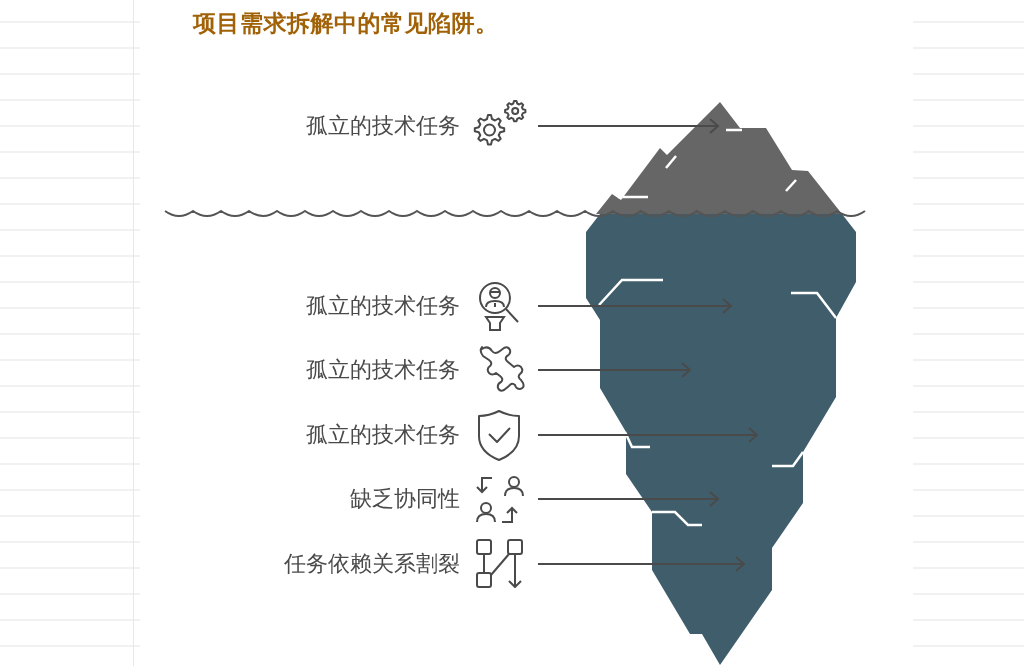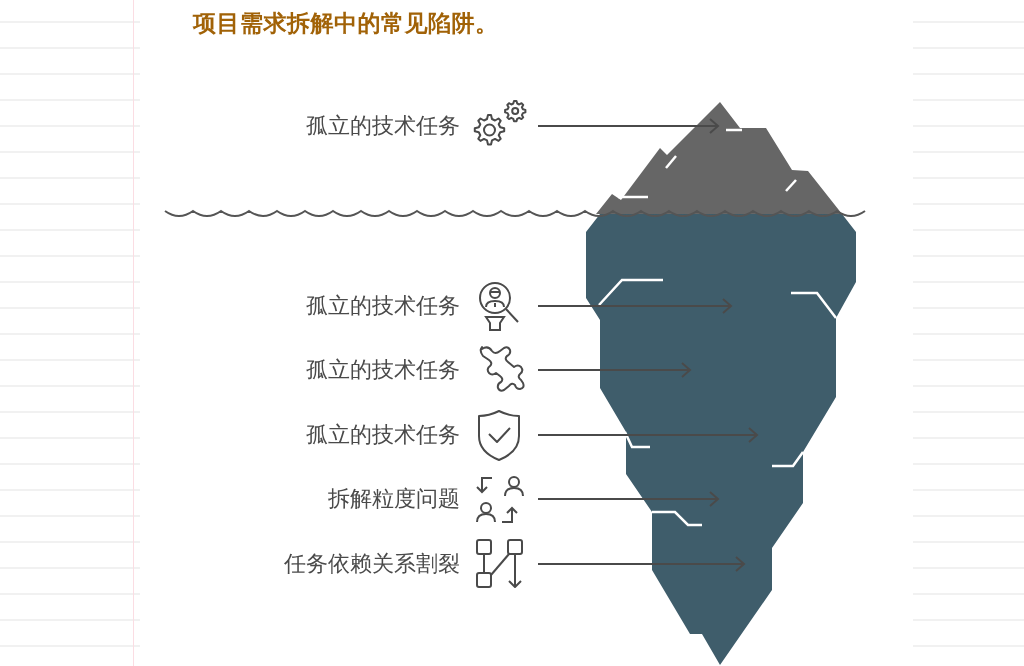--- a/index.html
+++ b/index.html
@@ -64,21 +64,21 @@
     <path d="M538 435 L757 435 M749 428 L757 435 L749 442"></path>
     <path d="M538 499 L718 499 M710 492 L718 499 L710 506"></path>
     <path d="M538 564 L744 564 M736 557 L744 564 L736 571"></path>
   </g>
 </svg>
 
 <div class="label" style="top:114px;">孤立的技术任务</div>
 <div class="label" style="top:294px;">孤立的技术任务</div>
 <div class="label" style="top:358px;">孤立的技术任务</div>
 <div class="label" style="top:423px;">孤立的技术任务</div>
-<div class="label" style="top:487px;">拆解粒度问题</div>
+<div class="label" style="top:487px;">缺乏协同性</div>
 <div class="label" style="top:552px;">任务依赖关系割裂</div>
 
 <svg class="icon" style="left:470px;top:98px;" width="62" height="58" viewBox="0 0 62 58">
   <g fill="none" stroke="#4a4a4a" stroke-width="2" stroke-linejoin="round">
     <path d="M18 17 l3 0 l1 4 l3 1.5 l3.5 -2 l2.2 2.2 l-2 3.5 l1.5 3 l4 1 l0 3 l-4 1 l-1.5 3 l2 3.5 l-2.2 2.2 l-3.5 -2 l-3 1.5 l-1 4 l-3 0 l-1 -4 l-3 -1.5 l-3.5 2 l-2.2 -2.2 l2 -3.5 l-1.5 -3 l-4 -1 l0 -3 l4 -1 l1.5 -3 l-2 -3.5 l2.2 -2.2 l3.5 2 l3 -1.5 Z"></path>
     <circle cx="19.5" cy="32" r="5.5"></circle>
     <path d="M44 3 l2.5 0 l0.7 2.5 l2 1 l2.3 -1.3 l1.7 1.7 l-1.3 2.3 l1 2 l2.5 0.7 l0 2.5 l-2.5 0.7 l-1 2 l1.3 2.3 l-1.7 1.7 l-2.3 -1.3 l-2 1 l-0.7 2.5 l-2.5 0 l-0.7 -2.5 l-2 -1 l-2.3 1.3 l-1.7 -1.7 l1.3 -2.3 l-1 -2 l-2.5 -0.7 l0 -2.5 l2.5 -0.7 l1 -2 l-1.3 -2.3 l1.7 -1.7 l2.3 1.3 l2 -1 Z"></path>
     <circle cx="45.2" cy="13" r="3"></circle>
   </g>
 </svg>

